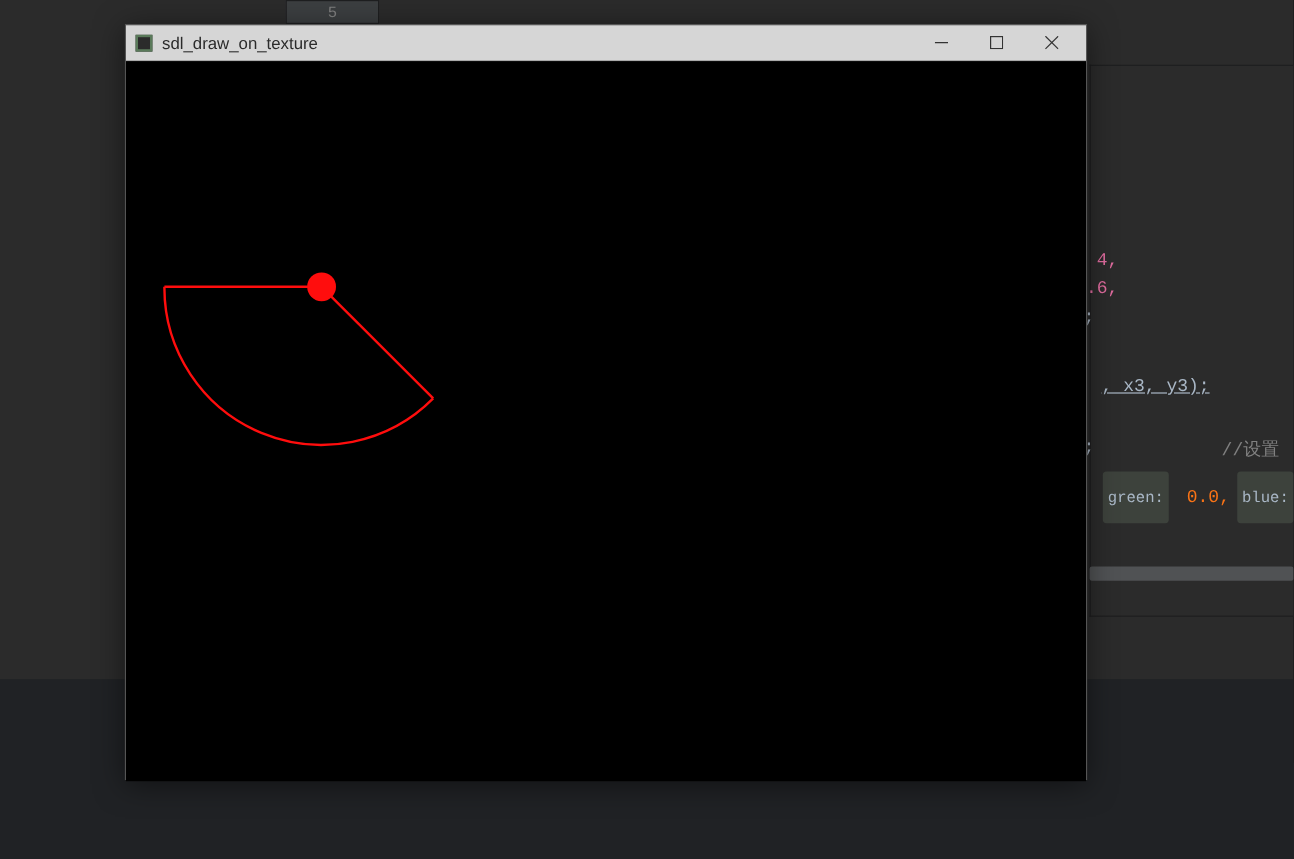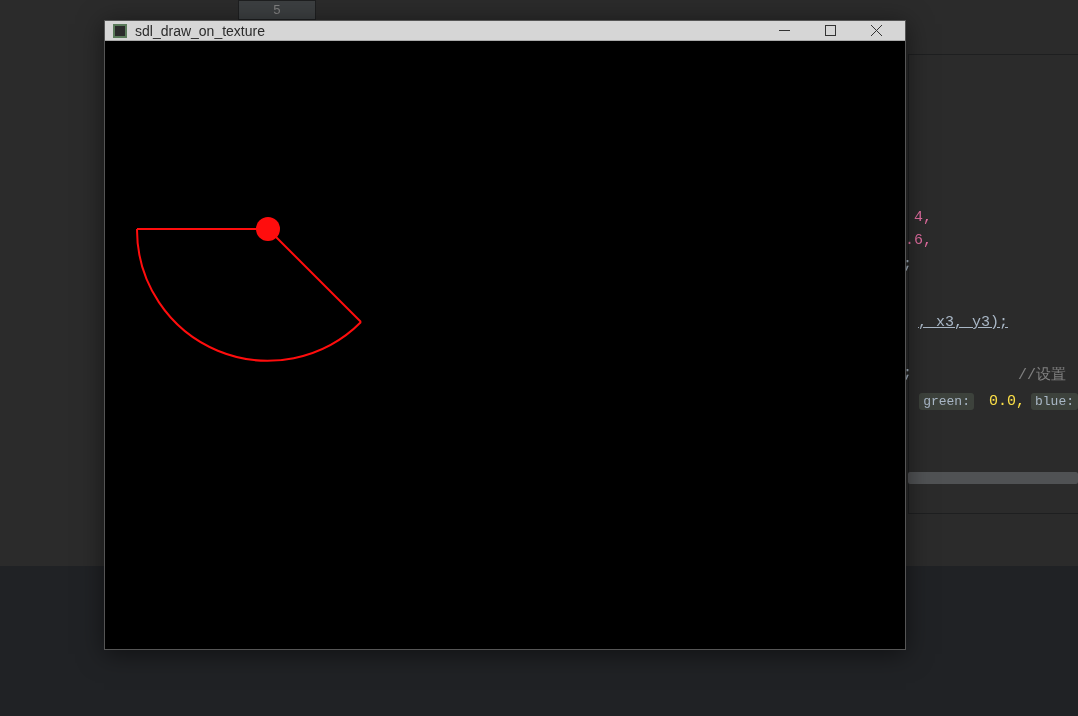--- a/index.html
+++ b/index.html
@@ -42,26 +42,26 @@
     border-left: 1px solid #1e1f20;
     border-top: 1px solid #1e1f20;
     border-bottom: 1px solid #1e1f20;
     background: #2b2b2b;
   }
   .code-line {
     position: absolute;
     white-space: pre;
   }
   .pink { color: #e06c9f; }
-  .cyan { color: #fde047; }
+  .cyan { color: #f97316; }
   .grey { color: #808080; }
   .param-hint {
     background: #3d423c;
     border-radius: 3px;
-    padding: 1px 4px;
+    padding: 14px 4px;
     color: #a9b7c6;
     font-size: 13px;
   }
   .ide-bottom {
     position: absolute;
     left: 0;
     right: 0;
     bottom: 0;
     height: 150px;
     background: #202225;
@@ -81,21 +81,21 @@
     position: absolute;
     left: 104px;
     top: 20px;
     width: 802px;
     height: 630px;
     background: #000;
     box-shadow: 0 4px 24px rgba(0,0,0,0.5);
     border: 1px solid #555;
   }
   .titlebar {
-    height: 20px;
+    height: 30px;
     background: #d6d6d6;
     display: flex;
     align-items: center;
     padding: 0 6px;
     border-bottom: 1px solid #aaa;
   }
   .title-icon {
     width: 14px;
     height: 14px;
     background: #2b2b2b;

